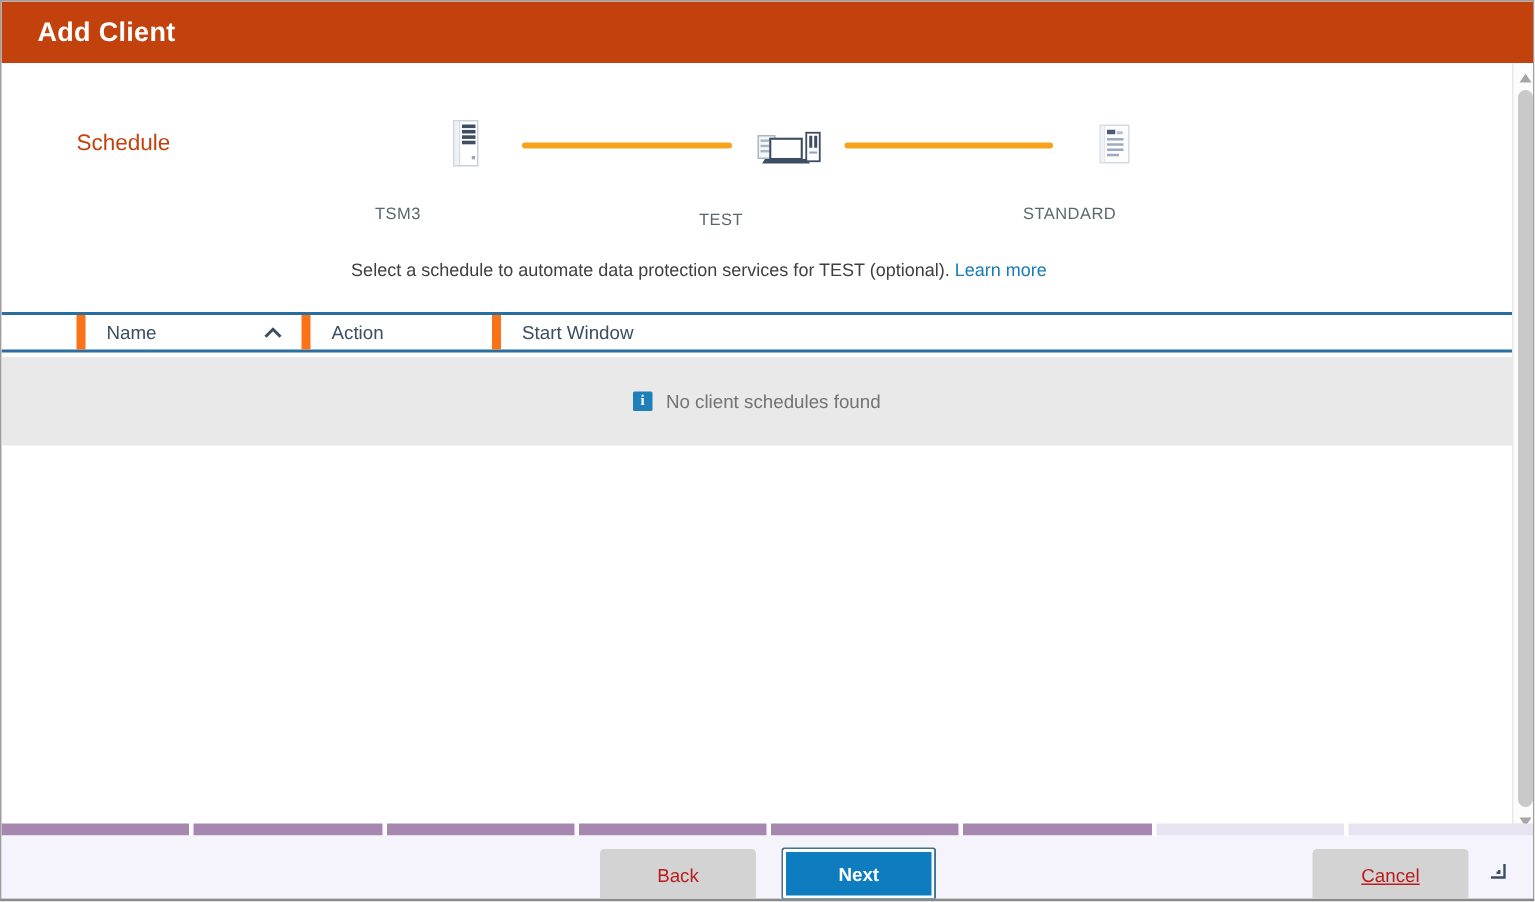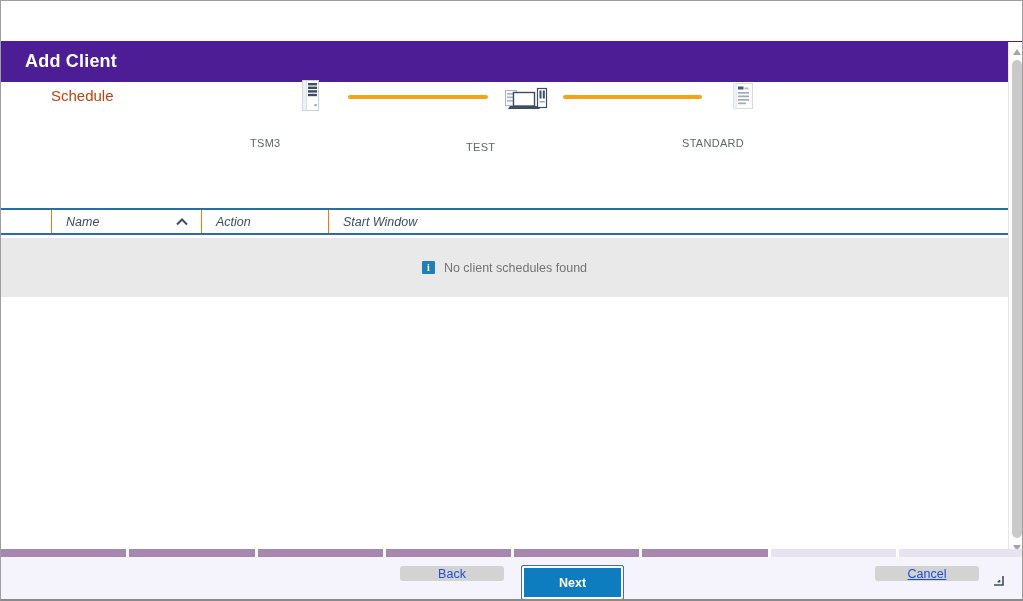--- a/index.html
+++ b/index.html
@@ -8,22 +8,21 @@
 
   .window{
     position:relative; width:1023px; height:601px;
     background:#fff; border:1px solid #9e9e9e; border-bottom:2px solid #8a8a8a;
     overflow:hidden;
   }
 
   
   .titlebar{
     position:absolute; top:0; left:0; width:100%; height:41px;
-    background:#4c1d95;
-    margin-top:40px;
+    background:#c2410c;
   }
   .titlebar h1{
     position:absolute; left:24px; top:0; line-height:41px;
     color:#ffffff; font-size:18px; font-weight:600; letter-spacing:.2px;
   }
 
   
   .step-label{
     position:absolute; left:50px; top:86px;
     font-size:15px; color:#c2410c;
@@ -54,21 +53,21 @@
   
   .grid-header{
     position:absolute; left:0; top:207px; width:1007px; height:27px;
     border-top:2px solid #2a6d9f; border-bottom:2px solid #2a6d9f;
     display:flex; align-items:stretch; background:#fff;
   }
   .grid-cell{
     display:flex; align-items:center; padding-left:14px;
     font-size:12.5px; color:#3b4f63;
   }
-  .grid-cell + .grid-cell{ border-left:1px solid #f97316;font-style:italic; }
+  .grid-cell + .grid-cell{ border-left:6px solid #f97316; }
   .col-select{ width:50px; padding-left:0; }
   .col-name{ width:150px; justify-content:space-between; padding-right:12px; }
   .col-action{ width:127px; }
   .col-start{ width:210px; }
   .col-startwindow{ flex:1; }
 
   .empty-band{
     position:absolute; left:0; top:237px; width:1007px; height:59px;
     background:#e9e9e9; display:flex; align-items:center; justify-content:center;
     gap:9px;
@@ -101,23 +100,23 @@
     display:flex; gap:3px;
   }
   .progress .seg{ flex:1; }
 
   
   .footer{
     position:absolute; left:0; top:556px; width:1023px; height:42px;
     background:#f5f4fc;
   }
   .btn{
-    position:absolute; height:15px; border:none; border-radius:3px;
+    position:absolute; height:35px; border:none; border-radius:3px;
     font-family:"Liberation Sans", sans-serif; font-size:12.5px;
-    background:#d3d3d3; color:#1d4ed8; cursor:pointer;
+    background:#d3d3d3; color:#b91c1c; cursor:pointer;
   }
   .btn-back{ left:399px; top:9px; width:104px; }
   .btn-cancel{ left:874px; top:9px; width:104px;text-decoration:underline; }
   .btn-next{
     left:520px; top:8px; width:103px; height:35px;
     background:#0d7dbf; color:#fff; font-weight:bold; border-radius:2px;
     border:1px solid #44718e; box-shadow: inset 0 0 0 2px #ffffff;
   }
   .resize-grip{ position:absolute; right:18px; top:15px; width:16px; height:16px; }
 </style>
@@ -172,20 +171,24 @@
       <rect x="6" y="4.5" width="5.5" height="3" fill="#4a5b72"></rect>
       <rect x="12.5" y="5.5" width="4" height="2" fill="#b7c1ce"></rect>
       <rect x="6" y="10" width="11" height="1.7" fill="#9fabbc"></rect>
       <rect x="6" y="13.5" width="11" height="1.7" fill="#9fabbc"></rect>
       <rect x="6" y="17" width="11" height="1.7" fill="#9fabbc"></rect>
       <rect x="6" y="20.5" width="8" height="1.7" fill="#9fabbc"></rect>
     </svg>
   </div>
   <div class="wiz-node-label standard">STANDARD</div>
 
+  <div class="wiz-subtitle">
+    <span>Select a schedule to automate data protection services for TEST (optional).</span>
+    <a>Learn more</a>
+  </div>
 
   <div class="grid-header">
     <div class="grid-cell col-select"></div>
     <div class="grid-cell col-name">
       <span>Name</span>
       <span>
         <svg width="14" height="9" viewBox="0 0 14 9">
             <path d="M2 7.5 L7 2.5 L12 7.5" fill="none" stroke="#3f4d63" stroke-width="2"></path>
           </svg>
       </span>

